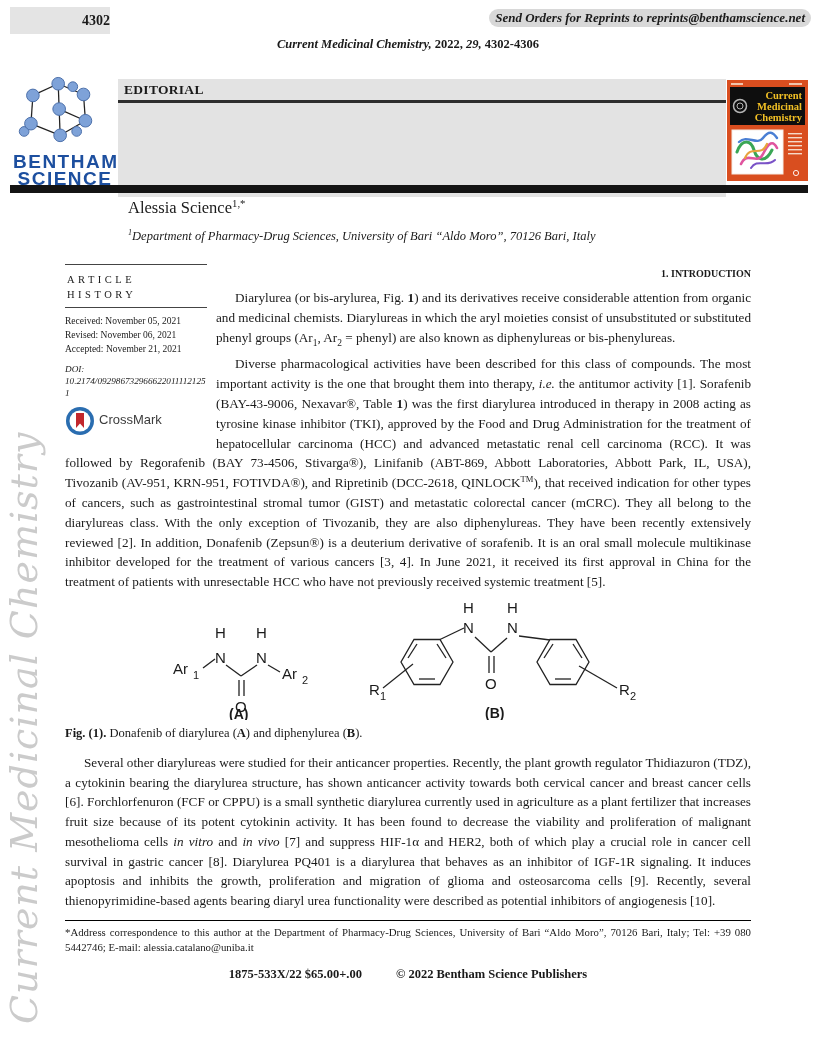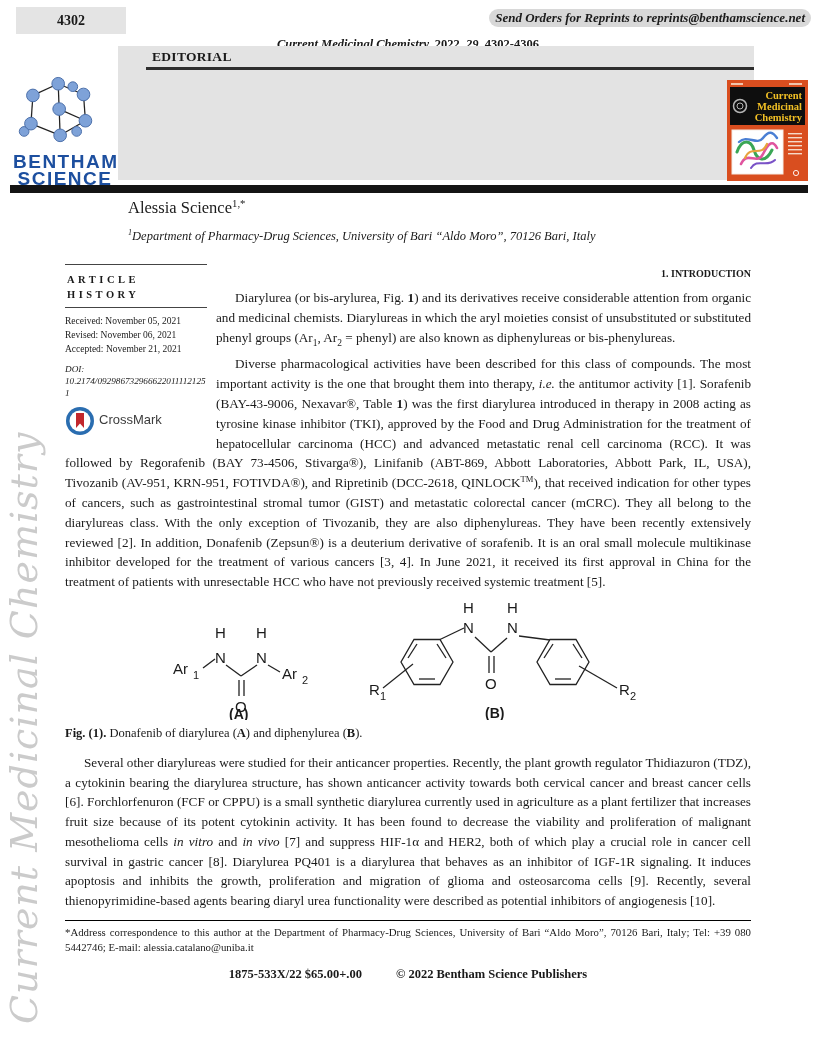--- a/index.html
+++ b/index.html
@@ -11,59 +11,59 @@
   sub{font-size:0.72em;line-height:0;}
 
   .watermark{
     position:absolute;left:2px;top:372px;height:652px;
     writing-mode:vertical-rl;transform:rotate(180deg);
     font-style:italic;font-size:38px;color:#cbcbcb;letter-spacing:1px;
     font-family:"DejaVu Serif", serif;white-space:nowrap;
   }
 
   .page-num-box{
-    position:absolute;left:16px;top:7px;width:110px;height:27px;background:#e4e4e4;
-    font-weight:bold;font-size:14px;text-align:center;line-height:27px;
+    position:absolute;left:10px;top:7px;width:100px;height:27px;background:#e4e4e4;
+    font-weight:bold;font-size:14px;text-align:right;line-height:27px;
   }
   .reprints-banner{
     position:absolute;right:5px;top:9px;background:#d8d8d8;
     font-weight:bold;font-style:italic;font-size:13px;padding:1px 6px;border-radius:9px;
   }
   .journal-citation{
     position:absolute;left:0;right:0;top:37px;text-align:center;
     font-size:12.5px;font-weight:bold;
   }
 
   .logo{position:absolute;left:13px;top:75px;width:104px;text-align:center;}
   .logo-wordmark{
     color:#1d4f9f;font-family:"Liberation Sans", sans-serif;font-weight:bold;
     font-size:19px;line-height:0.92;letter-spacing:1.5px;margin-top:2px;
   }
-  .header-box{position:absolute;left:118px;top:46px;width:608px;height:134px;background:#e3e3e3;padding-left:28px;}
+  .header-box{position:absolute;left:118px;top:79px;width:608px;height:118px;background:#e3e3e3;}
   .editorial-row{
     height:21px;border-bottom:3px solid #2e2e2e;font-weight:bold;font-size:13.5px;
     padding-left:6px;line-height:21px;letter-spacing:0.3px;
   }
   .title-text{font-weight:bold;font-size:19.5px;padding:15px 12px 0 9px;line-height:1.4;}
   .cover{position:absolute;left:727px;top:80px;width:81px;height:101px;}
   .black-bar{position:absolute;left:10px;top:185px;width:798px;height:8px;background:#141414;}
 
   .byline-author{position:absolute;left:128px;top:198px;font-size:16.5px;}
   .byline-affiliation{position:absolute;left:128px;top:229px;font-style:italic;font-size:12.5px;}
 
   .main{
     position:absolute;left:65px;top:262px;width:686px;
     font-size:13.2px;line-height:1.5;text-align:justify;
   }
   .history-box{
     float:left;width:142px;margin:2px 9px 4px 0;padding-top:5px;
     border-top:1.5px solid #444;font-size:9.5px;line-height:1.45;text-align:left;
   }
   .history-heading{
-    font-weight:bold;font-size:10.5px;letter-spacing:3.5px;
+    font-weight:normal;font-size:10.5px;letter-spacing:3.5px;
     padding:2px 0 5px 2px;border-bottom:1.5px solid #444;margin-bottom:7px;
   }
   .history-doi{margin-top:7px;font-style:italic;font-size:9.2px;word-break:break-all;line-height:1.3;}
   .crossmark{margin-top:6px;display:flex;align-items:center;gap:4px;}
   .crossmark-label{font-size:13px;color:#3c3c3c;font-family:Liberation Sans, sans-serif;}
 
   .intro-heading{font-weight:bold;font-size:10px;margin:4px 0 7px 0;text-align:right;}
   .para{margin:0 0 7px 0;text-indent:19px;}
 
   .figure-row{display:flex;justify-content:center;align-items:flex-end;gap:48px;margin:8px 0 4px 0;}

